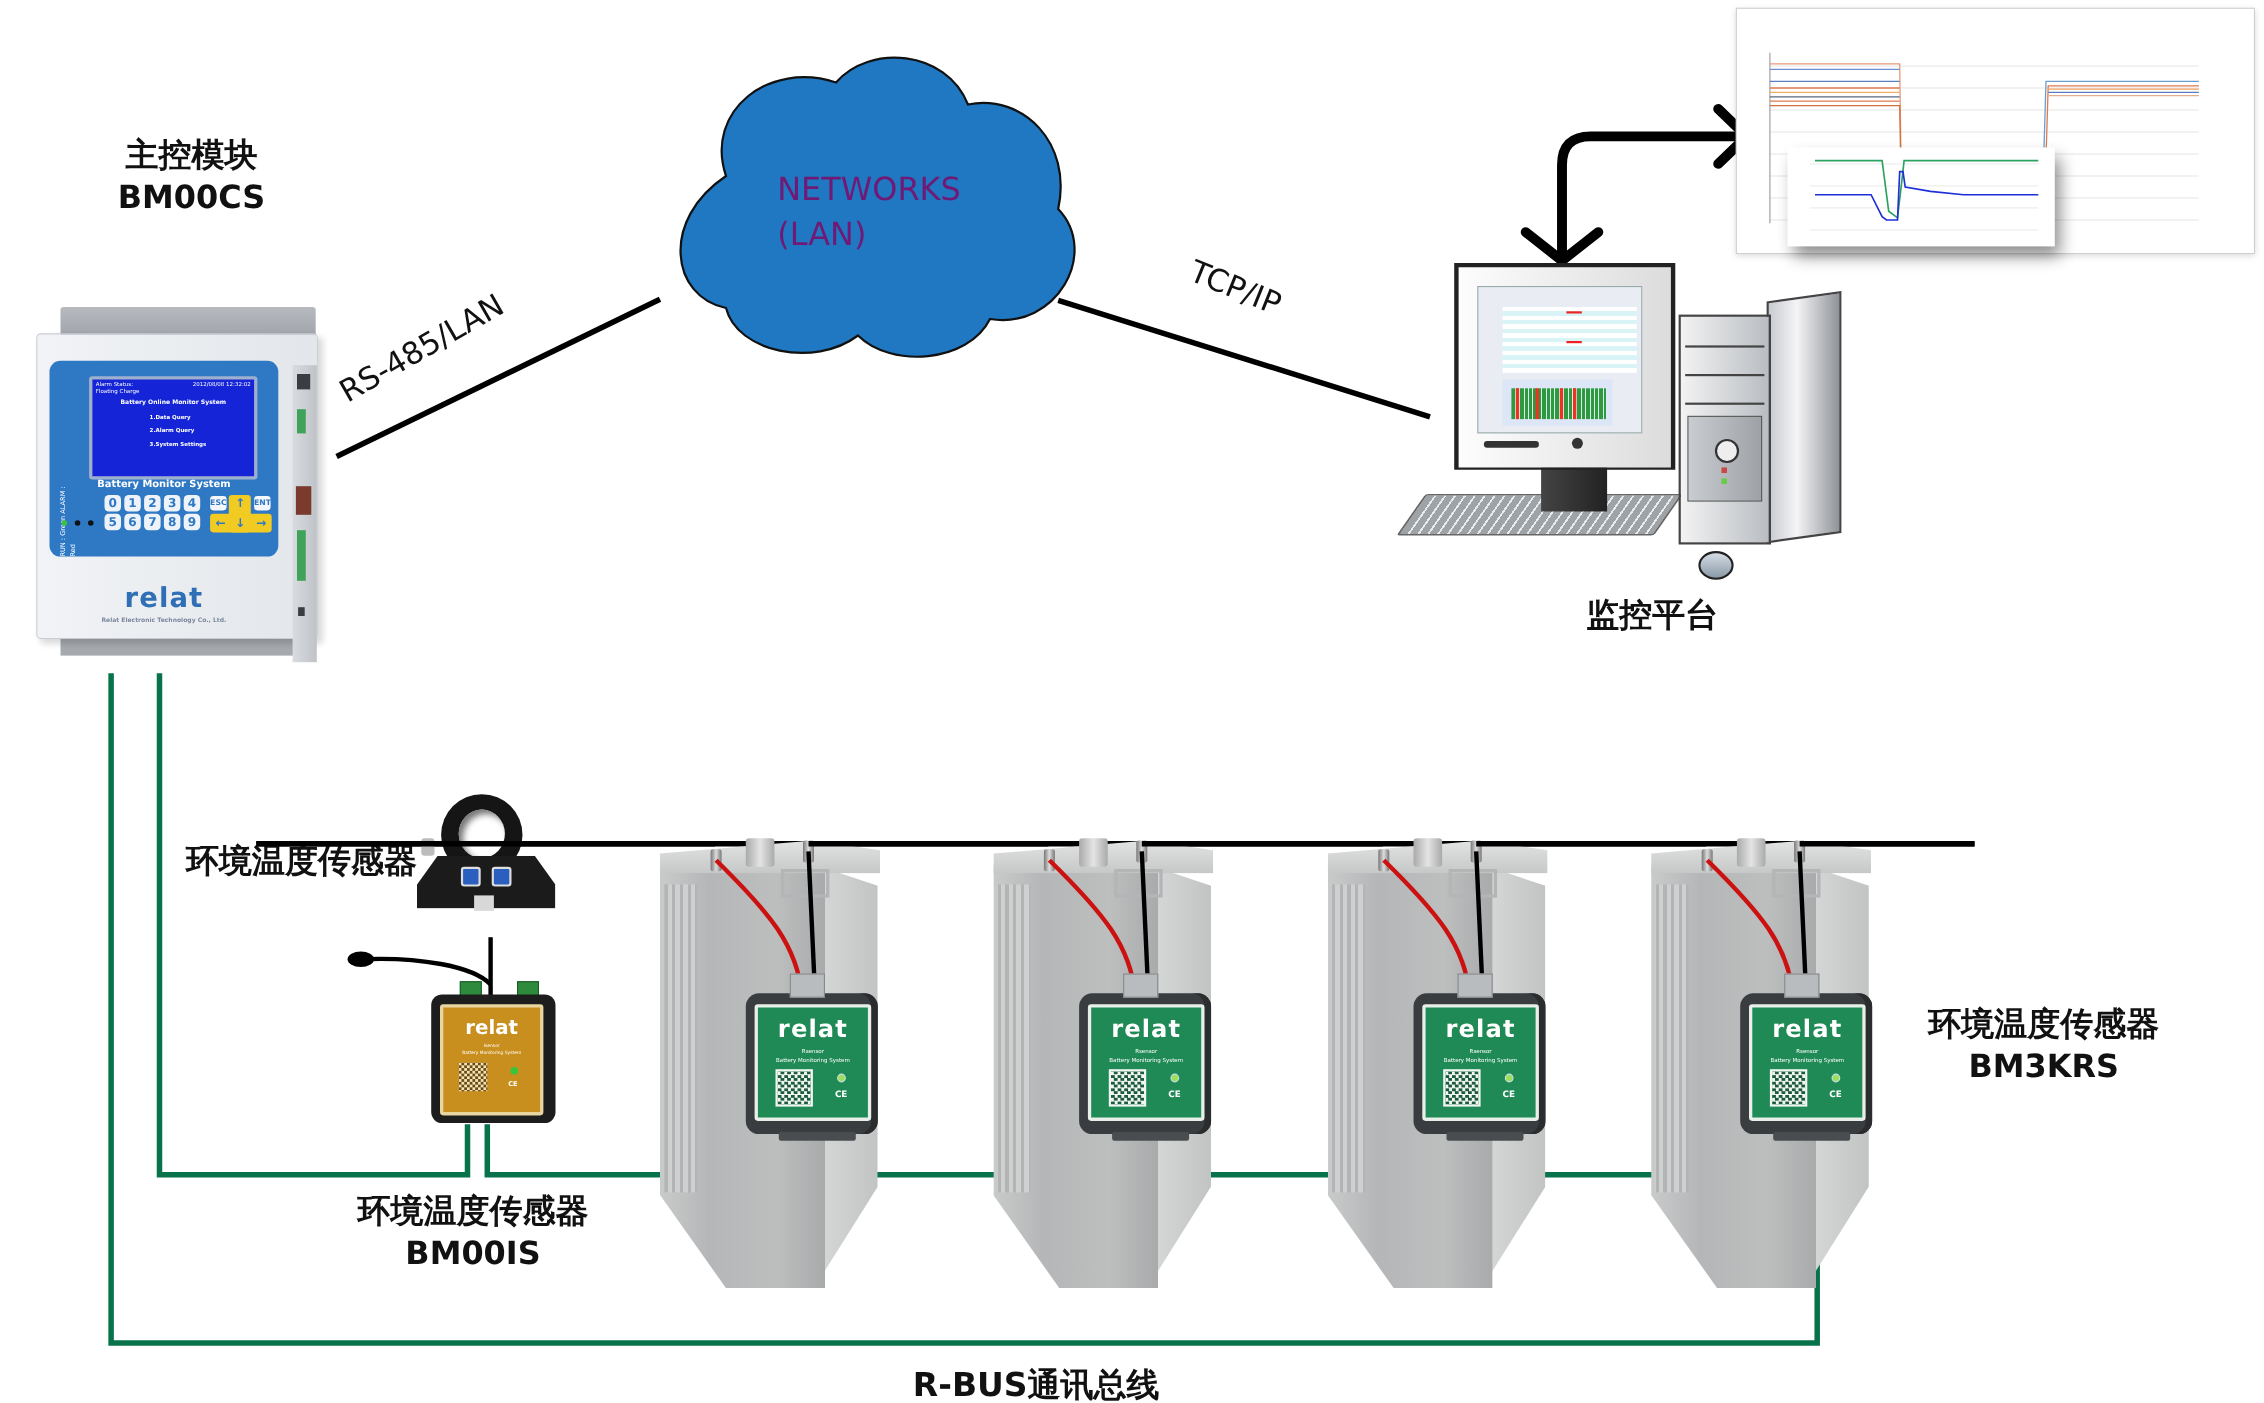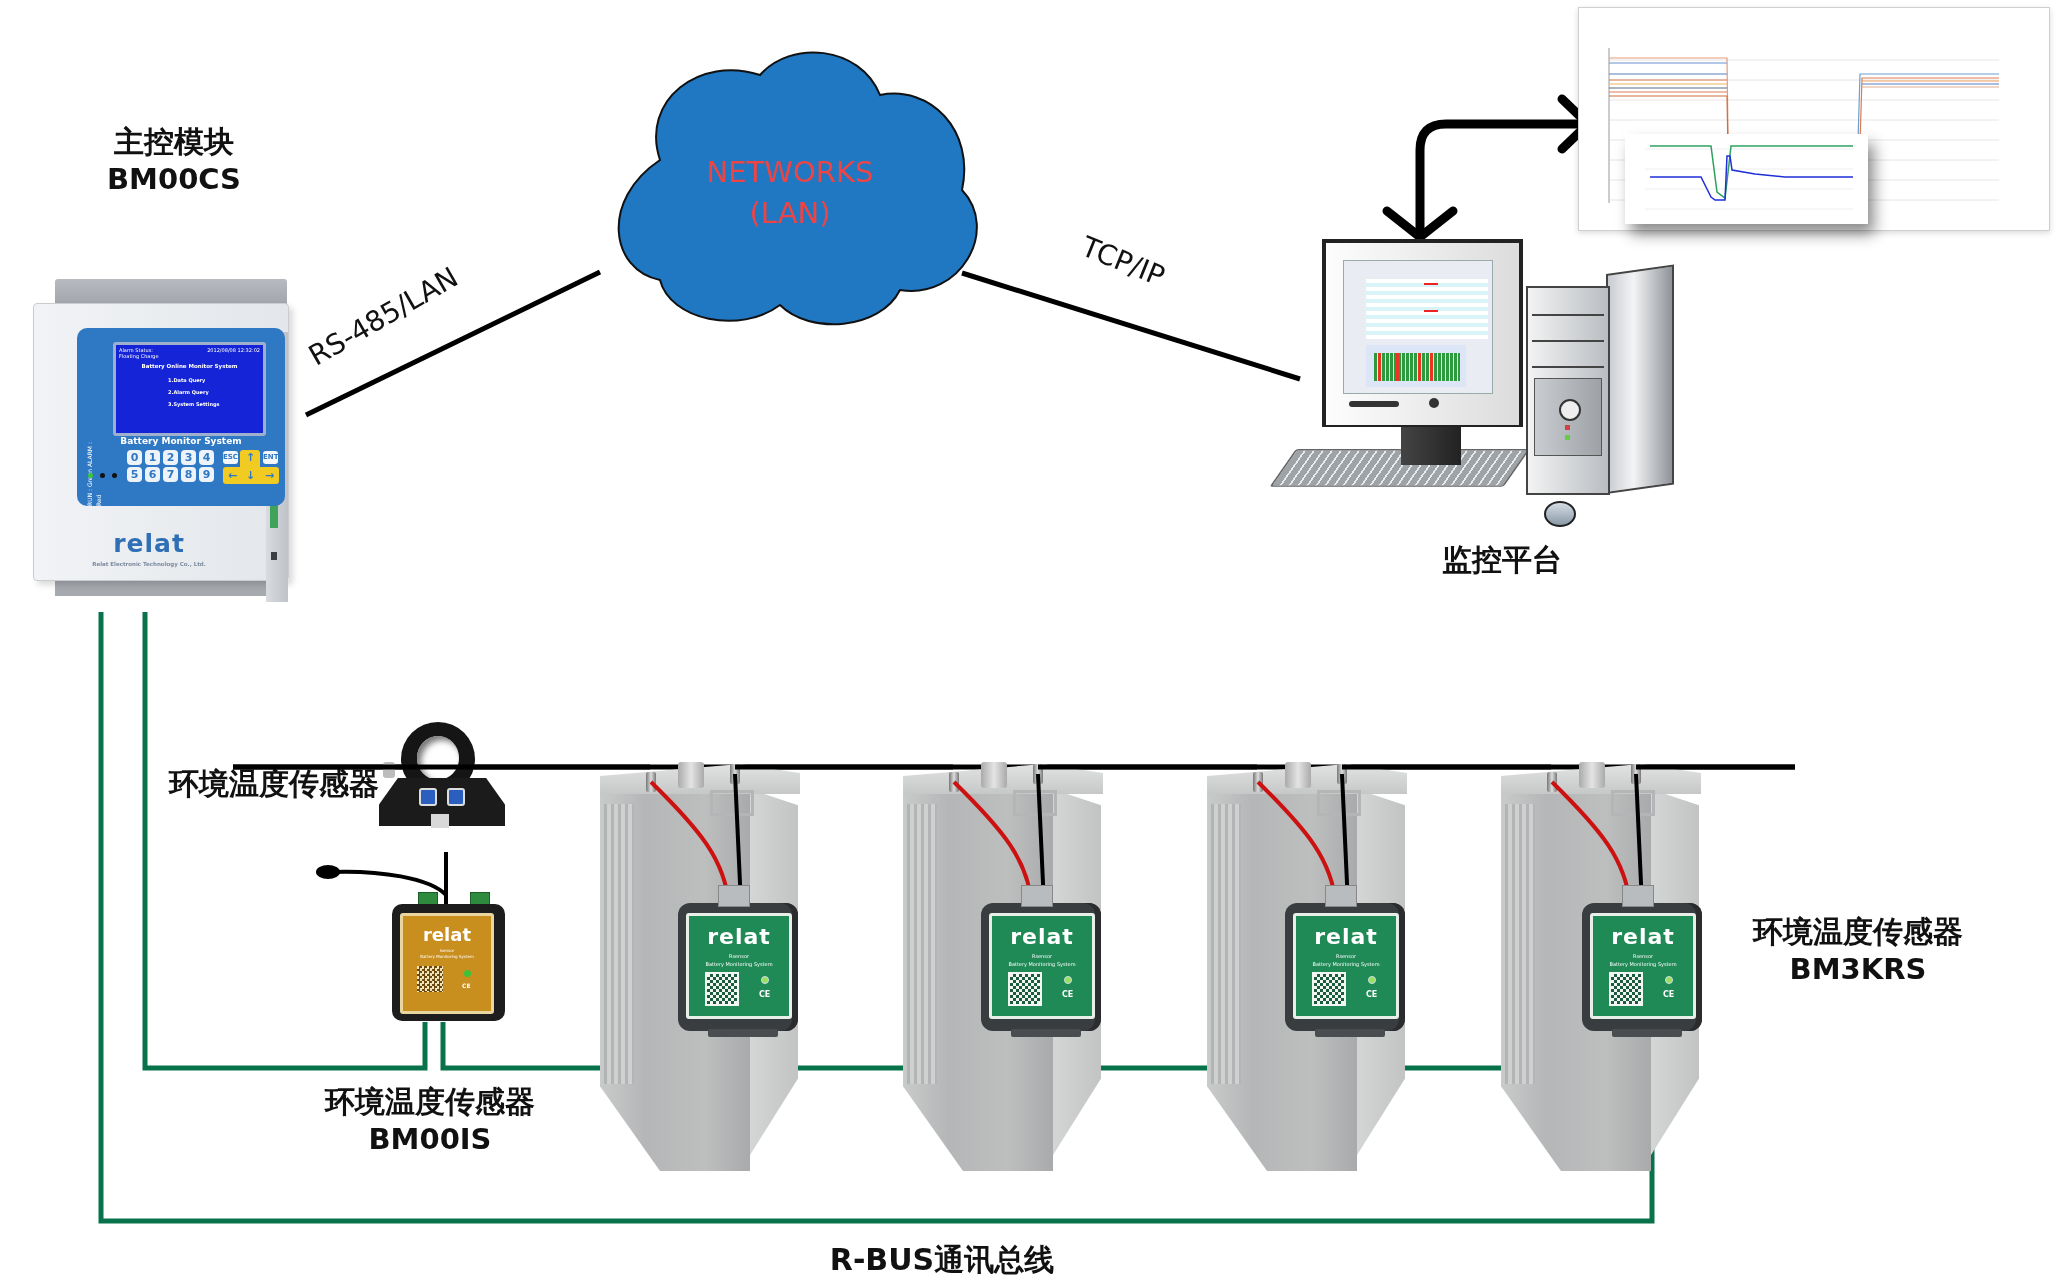--- a/index.html
+++ b/index.html
@@ -9,40 +9,40 @@
   .label { position:absolute; font-weight:600; font-size:30px; text-align:center; white-space:nowrap; transform:translateX(-50%); line-height:1.3; }
   .label .sub { display:block; font-size:29px; }
   svg.wires { position:absolute; left:0; top:0; width:2058px; height:1275px; }
 
   
   .ctrl { left:33px; top:279px; width:259px; height:317px; }
   .ctrl .bracket { position:absolute; left:22px; top:0; width:232px; height:30px; background:linear-gradient(#b7babf,#9ea2a8); border-radius:3px 3px 0 0; }
   .ctrl .bracket-b { position:absolute; left:22px; bottom:0; width:232px; height:22px; background:#a6a9ae; }
   .ctrl .body { position:absolute; left:0; top:24px; width:254px; height:276px; background:linear-gradient(90deg,#f1f3f6,#e3e6ea); border:1px solid #c9ccd1; border-radius:4px; box-shadow:4px 4px 6px rgba(0,0,0,0.15); }
   .ctrl .side { position:absolute; right:0; top:28px; width:22px; height:270px; background:linear-gradient(90deg,#d8dbe0,#bfc3c8); }
-  .ctrl .panel { position:absolute; left:11px; top:24px; width:208px; height:178px; background:#2e78c4; border-radius:10px;margin-left:32px; }
+  .ctrl .panel { position:absolute; left:11px; top:24px; width:208px; height:178px; background:#2e78c4; border-radius:10px; }
   .ctrl .screen { position:absolute; left:36px; top:14px; width:147px; height:88px; background:#1424d6; border:3px solid #9fb0cf; border-radius:3px; color:#fff; font-size:5px; }
   .ctrl .screen .hdr { position:absolute; left:3px; top:2px; line-height:6px; }
   .ctrl .screen .t { position:absolute; left:0; width:100%; text-align:center; font-weight:700; font-size:5.5px; }
   .ctrl .screen .m { position:absolute; left:52px; font-weight:700; font-size:5px; }
   .ctrl .bms { position:absolute; left:0; width:208px; top:108px; text-align:center; color:#fff; font-weight:700; font-size:9px; }
   .ctrl .keys { position:absolute; left:50px; top:122px; width:85px; display:grid; grid-template-columns:repeat(5,16px); gap:2px; }
   .ctrl .key { width:15px; height:15px; background:#eef3fa; border-radius:4px; color:#2e78c4; font-weight:900; font-size:11px; text-align:center; line-height:15px; }
   .ctrl .nav { position:absolute; left:146px; top:122px; width:56px; height:34px; }
   .ctrl .nav .y { position:absolute; background:#f2cb22; border-radius:3px; }
   .ctrl .navk { position:absolute; font-size:7px; font-weight:700; color:#2e78c4; background:#f3f6fb; border-radius:3px; width:15px; height:13px; text-align:center; line-height:13px; }
   .ctrl .leds { position:absolute; left:8px; top:114px; color:#fff; font-size:6px; writing-mode:vertical-rl; transform:rotate(180deg); line-height:9px; }
   .ctrl .led { position:absolute; width:5px; height:5px; border-radius:50%; background:#111; }
   .ctrl .logo { position:absolute; left:0; width:230px; top:225px; text-align:center; color:#2f6fb5; font-weight:800; font-size:25px; letter-spacing:1px; }
   .ctrl .co { position:absolute; left:0; width:230px; top:257px; text-align:center; color:#7c8aa0; font-size:5.5px; font-weight:700; }
   .ctrl .port { position:absolute; background:#3a3d42; }
   .ctrl .term { position:absolute; background:#3fa45a; }
 
   
-  .cloud-text { position:absolute; left:790px; top:152px; transform:translateX(-50%); text-align:center; font-size:29px; color:#ef4444; line-height:1.4; }
+  .cloud-text { position:absolute; left:790px; top:152px; transform:translateX(-50%); text-align:left; font-size:29px; color:#701a75; line-height:1.4; }
 
   .rot { position:absolute; font-size:28px; font-weight:500; white-space:nowrap; }
 
   
   .pc { left:1296px; top:239px; width:390px; height:290px; }
   .monitor { position:absolute; left:26px; top:0; width:193px; height:182px; background:linear-gradient(90deg,#fdfdfd,#dcdcdc); border:4px solid #222; border-bottom-width:2px; }
   .monitor .scr { position:absolute; left:17px; top:17px; width:148px; height:132px; background:#e9edf3; border:1px solid #9aa; }
   .monitor .scr .tbl { position:absolute; left:22px; top:18px; width:122px; height:60px; background:repeating-linear-gradient(#ffffff 0 4px,#d8f4f7 4px 8px); }
   .monitor .scr .red1 { position:absolute; left:80px; top:22px; width:14px; height:2px; background:#e22; }
   .monitor .scr .red2 { position:absolute; left:80px; top:49px; width:14px; height:2px; background:#e22; }

